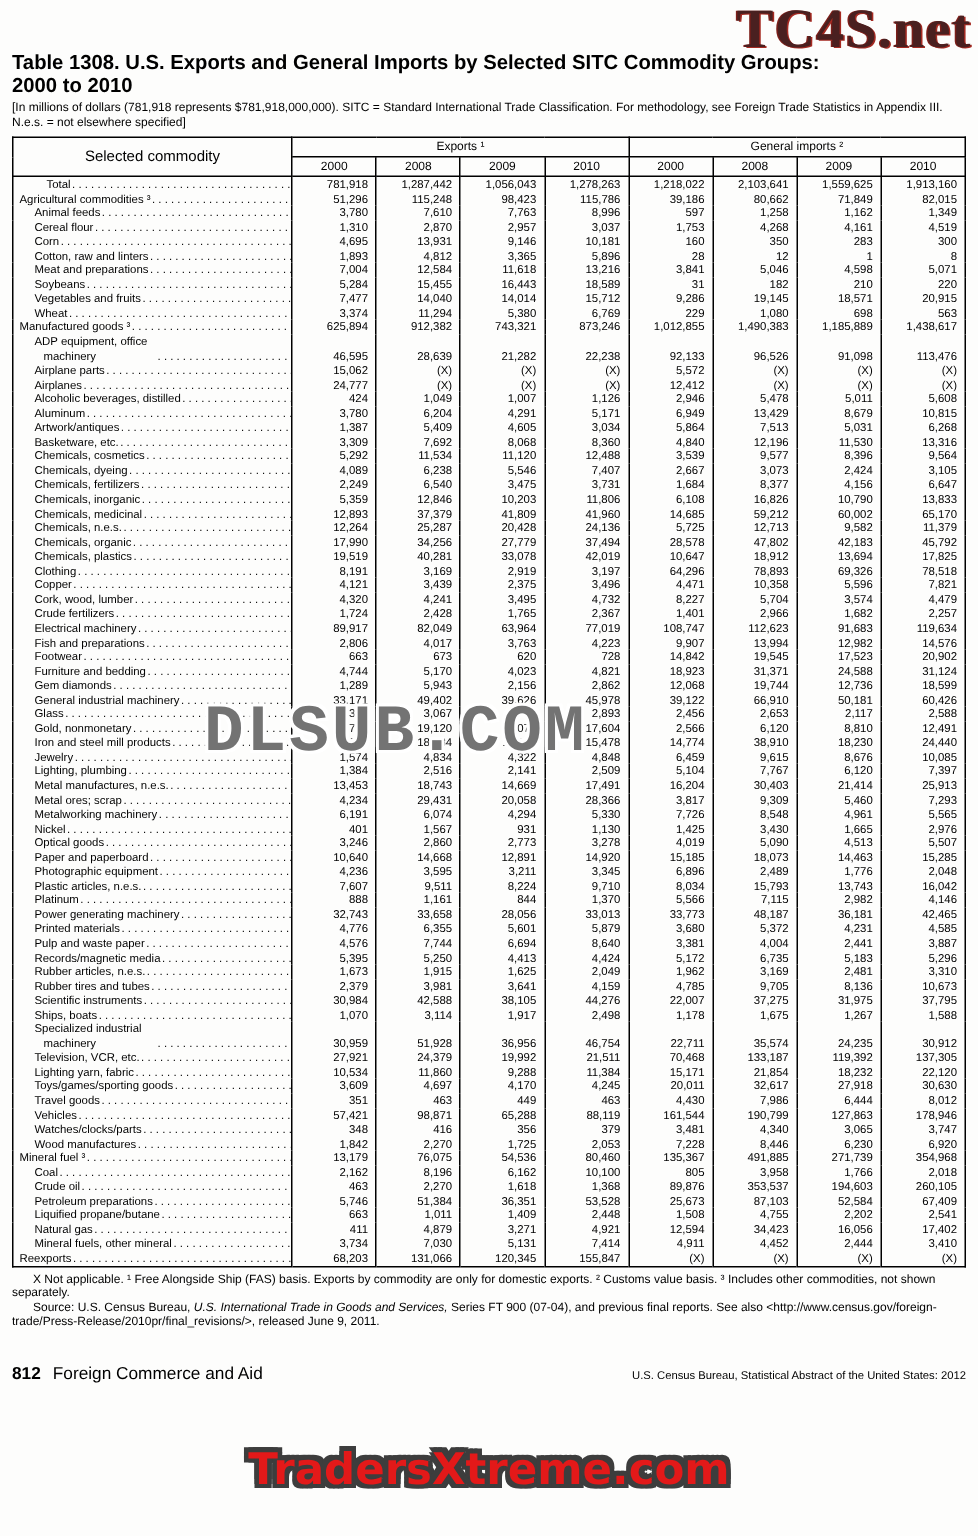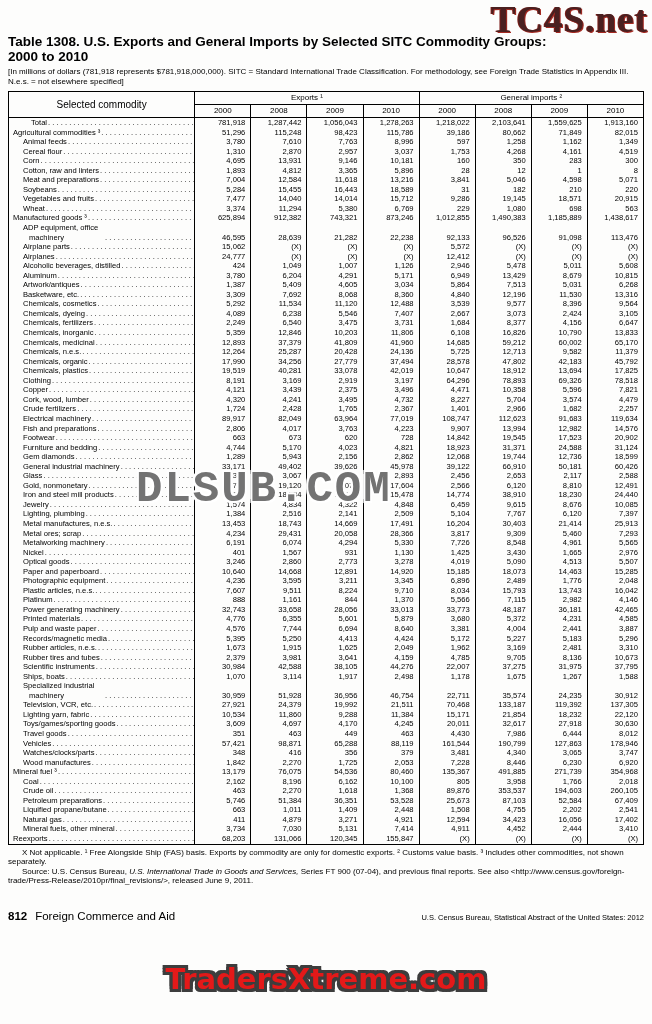--- a/index.html
+++ b/index.html
@@ -978,21 +978,21 @@
             <div class="leader">
               <span class="txt">Records/magnetic media</span>
               <span class="dots"></span>
             </div>
           </td>
           <td class="num">5,395</td>
           <td class="num">5,250</td>
           <td class="num">4,413</td>
           <td class="num">4,424</td>
           <td class="num">5,172</td>
-          <td class="num">5,227</td>
+          <td class="num">6,735</td>
           <td class="num">5,183</td>
           <td class="num">5,296</td>
         </tr>
         <tr>
           <td class="lbl ind1">
             <div class="leader">
               <span class="txt">Rubber articles, n.e.s.</span>
               <span class="dots"></span>
             </div>
           </td>

